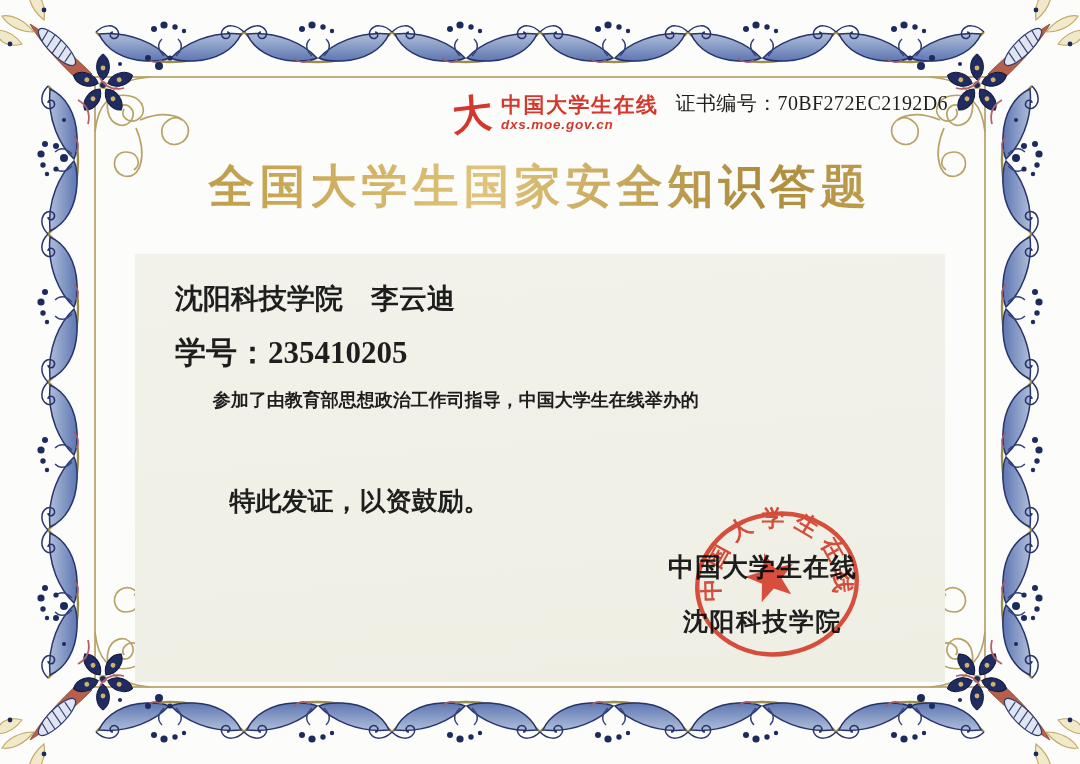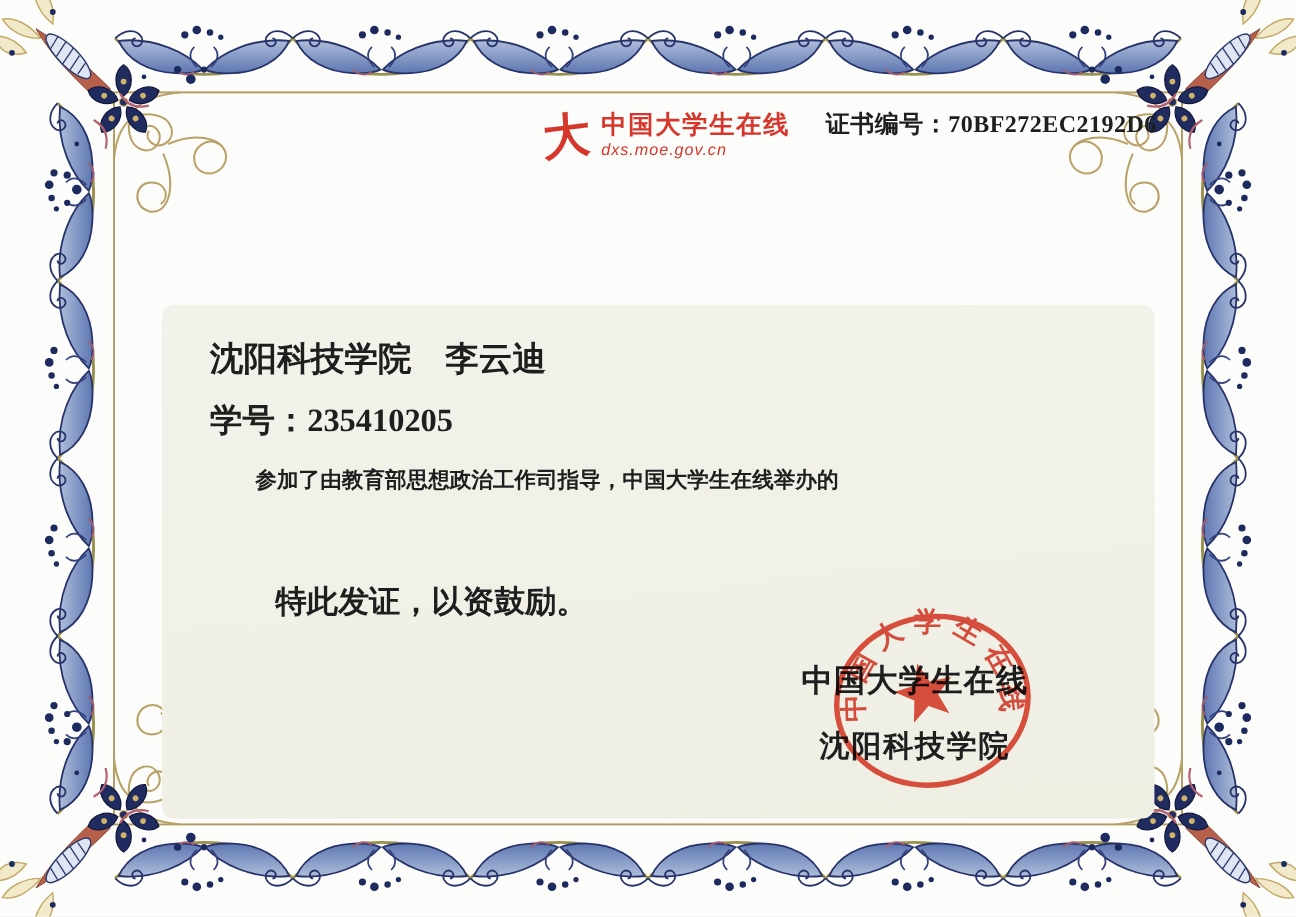--- a/index.html
+++ b/index.html
@@ -14,43 +14,42 @@
 
   
   .logo{position:absolute; left:452px; top:94px; display:flex; align-items:flex-start;}
   .logo-mark{
     font-size:40px; line-height:40px; font-weight:bold; color:#d5372c;
     transform:rotate(-7deg) skewX(-4deg); font-family:"Liberation Sans","DejaVu Sans",sans-serif;
   }
   .logo-text{margin-left:9px;}
   .logo-name{font-family:"Liberation Sans","DejaVu Sans",sans-serif; font-weight:bold;
     font-size:21px; letter-spacing:1.5px; color:#d5372c; line-height:22px;}
-  .logo-site{font-family:"Liberation Sans","DejaVu Sans",sans-serif; font-weight:normal; font-style:italic;
+  .logo-site{font-family:"Liberation Sans","DejaVu Sans",sans-serif; font-weight:bold; font-style:italic;
     font-size:13.5px; letter-spacing:0.8px; color:#d5372c; margin-top:1px;}
 
   
-  .cert-no{position:absolute; top:90px; right:116px; font-size:20px; font-weight:bold; letter-spacing:0.4px;}
+  .cert-no{position:absolute; top:90px; right:132px; font-size:20px; font-weight:normal; letter-spacing:0.4px;}
 
   
   .title{
     position:absolute; top:156px; left:0; width:100%; text-align:center;
     font-size:46px; font-weight:bold; letter-spacing:5px;
     background:linear-gradient(100deg,#a8893d 5%,#c7a553 25%,#e0c47c 45%,#ad8c3e 70%,#d4b264 95%);
     -webkit-background-clip:text; background-clip:text; color:transparent;
   }
 
   
   .panel{
     position:absolute; left:135px; top:254px; width:810px; height:428px;
     background:linear-gradient(175deg,#f3f2ea 0%,#f1f0e7 60%,#efeee3 100%);
-    border-radius:10px;
-    padding-left:17px;
+    border-radius:0;
   }
   .recipient{position:absolute; left:40px; top:26px; font-size:28px; font-weight:bold;}
-  .student-id{position:absolute; left:40px; top:78px; font-size:27px; font-weight:bold;}
+  .student-id{position:absolute; left:40px; top:78px; font-size:31px; font-weight:bold;}
   .body-para{position:absolute; left:40px; top:120px; width:740px; font-size:18px; font-weight:bold; line-height:53px;}
   .body-line-1{text-indent:2.1em;}
   .closing{position:absolute; left:40px; top:230px; font-size:26px; font-weight:bold; text-indent:2.1em;text-align:center;}
   .signature{position:absolute; left:505px; top:296px; width:245px; text-align:center;}
   .issuer{font-size:26px; font-weight:bold; letter-spacing:1px;}
   .issue-date{font-size:25px; font-weight:bold; letter-spacing:1.5px; margin-top:20px;}
 
   
   .seal{position:absolute; left:677px; top:487px; z-index:3; mix-blend-mode:multiply; pointer-events:none;}
 </style>
@@ -193,20 +192,21 @@
       <div class="logo-text">
         <div class="logo-name">中国大学生在线</div>
         <div class="logo-site">dxs.moe.gov.cn</div>
       </div>
     </div>
 
     <div class="cert-no">
       <span>证书编号：</span><span>70BF272EC2192D6</span>
     </div>
 
+    <div class="title">全国大学生国家安全知识答题</div>
 
     <div class="panel">
       <div class="recipient">沈阳科技学院　李云迪</div>
       <div class="student-id">
         <span>学号：</span><span>235410205</span>
       </div>
       <div class="body-para">
         <div class="body-line-1">参加了由教育部思想政治工作司指导，中国大学生在线举办的</div>
       </div>
       <div class="closing">特此发证，以资鼓励。</div>

